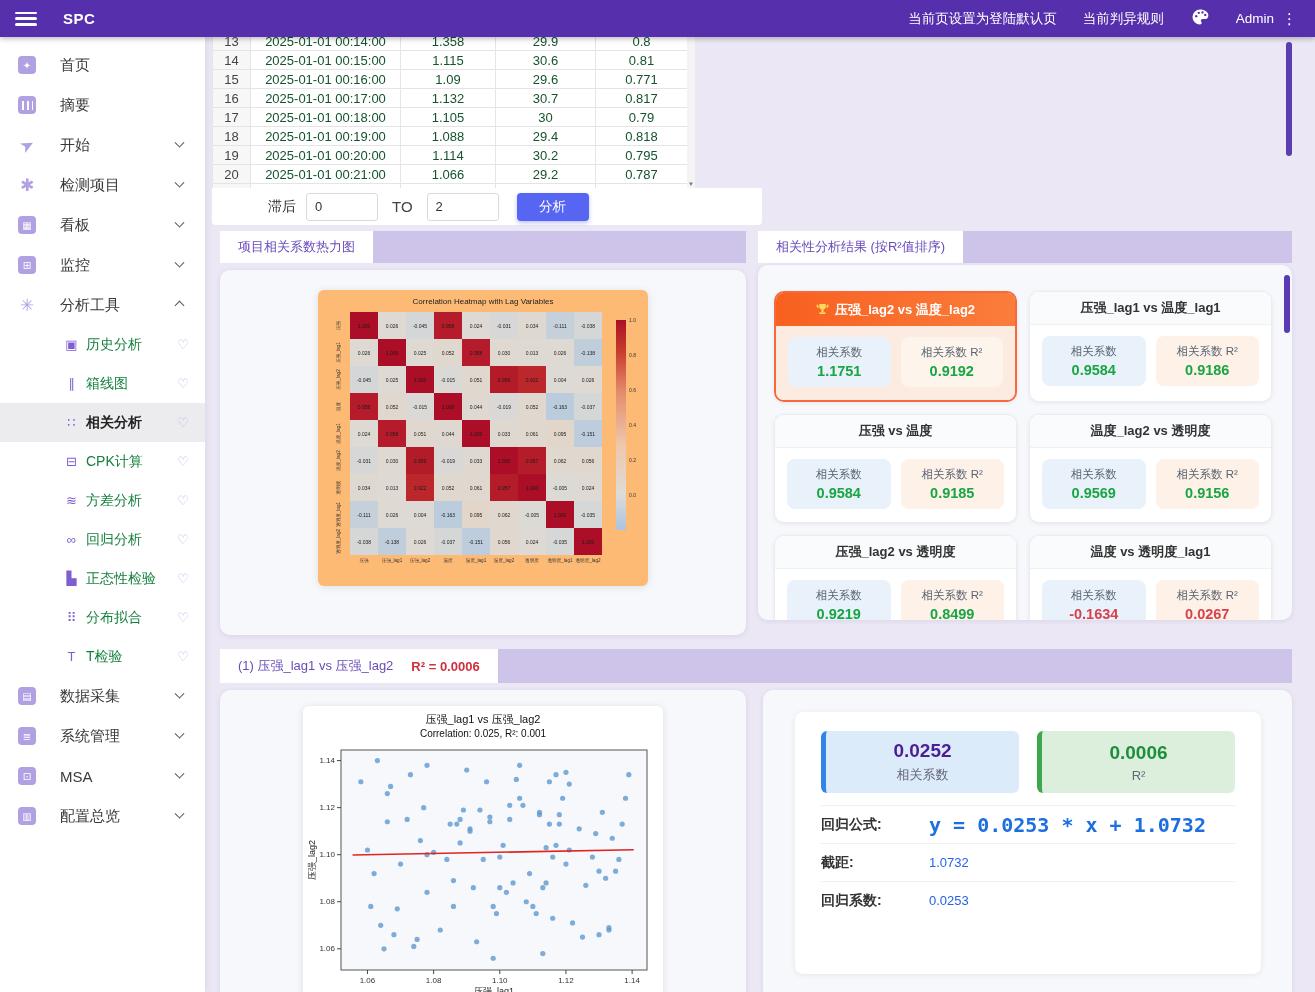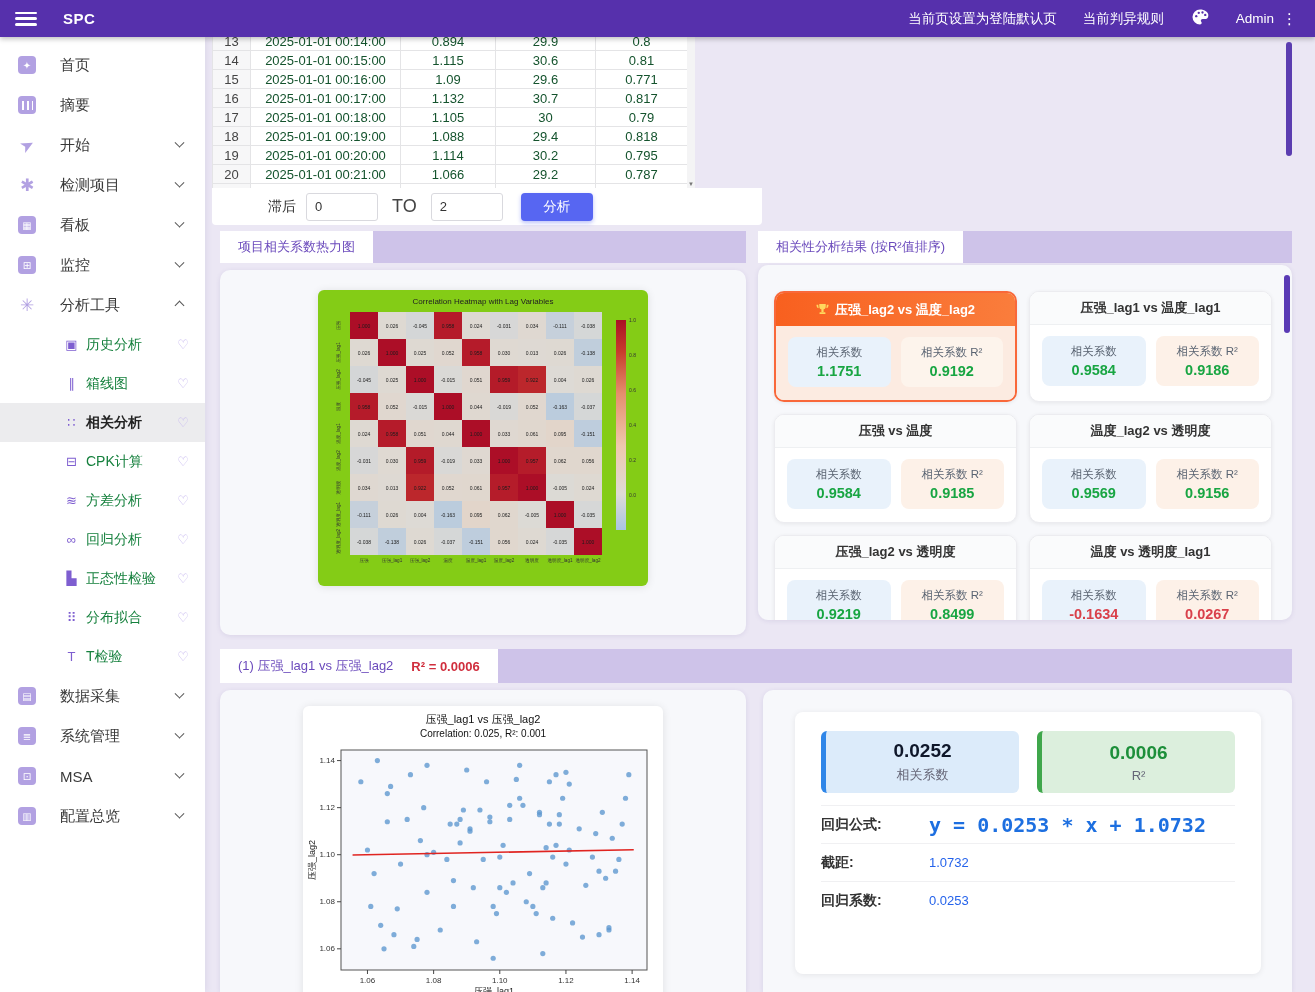--- a/index.html
+++ b/index.html
@@ -45,37 +45,37 @@
   .dtable { position:absolute; top:-6px; left:0; width:475px; border-collapse:collapse; table-layout:fixed; }
   .dtable td { border:1px solid #e4e4e6; font-size:13px; color:#14532d; text-align:center; height:19px; padding:0; }
   .dtable td.idx { background:#f7f7f8; color:#444; }
   .t-scroll { position:absolute; right:0; top:0; width:8px; height:151px; background:#f4f4f5; }
   .t-scroll .arr { position:absolute; bottom:1px; left:0; width:8px; font-size:6px; color:#777; text-align:center; cursor:pointer; }
   .lag-zone { position:absolute; left:7px; top:151px; width:550px; height:37px; background:#fff; border-radius:0 0 4px 4px;
               display:flex; align-items:center; gap:10px; padding-left:56px; }
   .lag-label { font-size:14px; color:#333; }
   .lag-input { width:72px; height:28px; border:1px solid #d9d9de; border-radius:3px; font-size:13px; padding:0 8px;
                font-family:inherit; color:#333; }
-  .to-label { font-size:18px; color:#444; margin:0 4px; }
+  .to-label { font-size:15px; color:#444; margin:0 4px; }
   .analyze-btn { width:72px; height:28px; background:#5766f2; color:#fff; border:none; border-radius:4px; font-size:13.5px;
                  cursor:pointer; box-shadow:0 2px 4px rgba(87,102,242,.4); margin-left:8px; }
 
   
   .tabbar { position:absolute; height:32px; background:#cec3e9; display:flex; }
   .tab { background:#fff; height:32px; display:flex; align-items:center; padding:0 18px; font-size:13px; color:#6b4abc; cursor:pointer; }
   .tb-left { left:15px; top:194px; width:526px; }
   .tb-right { left:553px; top:194px; width:534px; }
   .tb-bottom { left:15px; top:612px; width:1072px; height:34px; }
   .tb-bottom .tab { height:34px; gap:18px; }
   .tab-r2 { color:#d02e3d; font-weight:bold; font-size:13px; }
 
   
   .hm-panel { position:absolute; left:15px; top:233px; width:526px; height:365px; background:#f7f8fb; border-radius:10px;
               box-shadow:0 1px 5px rgba(70,50,130,.10); }
-  .hm-fig { position:relative; width:330px; height:296px; margin:20px auto 0 auto; background:#84cc16; border-radius:6px;
+  .hm-fig { position:relative; width:330px; height:296px; margin:20px auto 0 auto; background:#fdba74; border-radius:6px;
             box-shadow:0 1px 8px rgba(0,0,0,.10); }
   .hm-title { position:absolute; top:7px; width:100%; text-align:center; font-size:8px; color:#222; }
   .hm-grid { position:absolute; left:32px; top:22px; display:grid; grid-template-columns:repeat(9,28px); grid-auto-rows:27px; }
   .hm-cell { display:flex; align-items:center; justify-content:center; font-size:5px; color:#1c1c1c; }
   .hm-xl { position:absolute; font-size:4.6px; color:#333; text-align:center; width:28px; top:268px; }
   .hm-yl { position:absolute; font-size:4.6px; color:#333; transform:rotate(-90deg); transform-origin:center; width:42px; text-align:center; left:2px; }
   .hm-cbar { position:absolute; left:298px; top:30px; width:10px; height:210px;
              background:linear-gradient(180deg,#aa1025 0%,#c83c2d 15%,#e58e6d 35%,#eec8ae 60%,#dedbd6 83%,#a9c4e2 100%); }
   .hm-ct { position:absolute; left:311px; font-size:5px; color:#333; }
 
@@ -107,21 +107,21 @@
 
   .st-panel { position:absolute; left:558px; top:653px; width:529px; height:302px; background:#f7f8fb; border-radius:10px 10px 0 0;
               box-shadow:0 1px 5px rgba(70,50,130,.10); }
   .st-card { position:absolute; left:32px; top:22px; width:466px; height:262px; background:#fff; border-radius:8px;
              box-shadow:0 1px 6px rgba(0,0,0,.08); padding:19px 26px 0 26px; }
   .st-boxes { display:flex; gap:18px; }
   .st-box { flex:1; height:62px; border-radius:6px; display:flex; flex-direction:column; align-items:center; justify-content:center; gap:4px; }
   .st-box.blue { background:#dcebfa; border-left:5px solid #2f86e8; }
   .st-box.green { background:#dcefdd; border-left:5px solid #3fa74b; }
   .st-box .v { font-size:19px; font-weight:bold; }
-  .st-box.blue .v { color:#0f172a; }
+  .st-box.blue .v { color:#4c1d95; }
   .st-box.green .v { color:#1d8f3a; }
   .st-box .l { font-size:13px; color:#667; }
   .st-rows { margin-top:12px; }
   .st-row { display:flex; align-items:center; height:38px; border-top:1px solid #f0f0f2; }
   .st-row .lab { width:108px; font-size:14px; font-weight:bold; color:#333; }
   .st-row .val { font-size:13px; color:#2563eb; }
   .st-row .val.mono { font-family:"DejaVu Sans Mono","Liberation Mono",monospace; font-size:20px; font-weight:bold; color:#1d6fe0; }
 
   .page-scroll { position:absolute; left:1286px; top:42px; width:6px; height:114px; background:#5b3db0; border-radius:3px; z-index:70; cursor:pointer; }
 </style>
@@ -293,21 +293,21 @@
           <col style="width:38px">
           <col style="width:150px">
           <col style="width:95px">
           <col style="width:100px">
           <col style="width:92px">
         </colgroup>
       <tbody id="tbody">
           <tr>
             <td class="idx">13</td>
             <td>2025-01-01 00:14:00</td>
-            <td>0.894</td>
+            <td>1.358</td>
             <td>29.9</td>
             <td>0.8</td>
           </tr>
           <tr>
             <td class="idx">14</td>
             <td>2025-01-01 00:15:00</td>
             <td>1.115</td>
             <td>30.6</td>
             <td>0.81</td>
           </tr>

